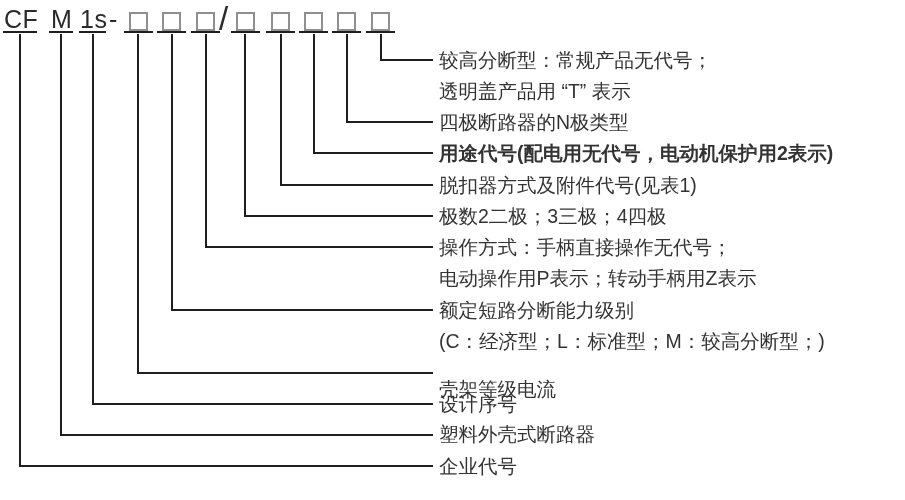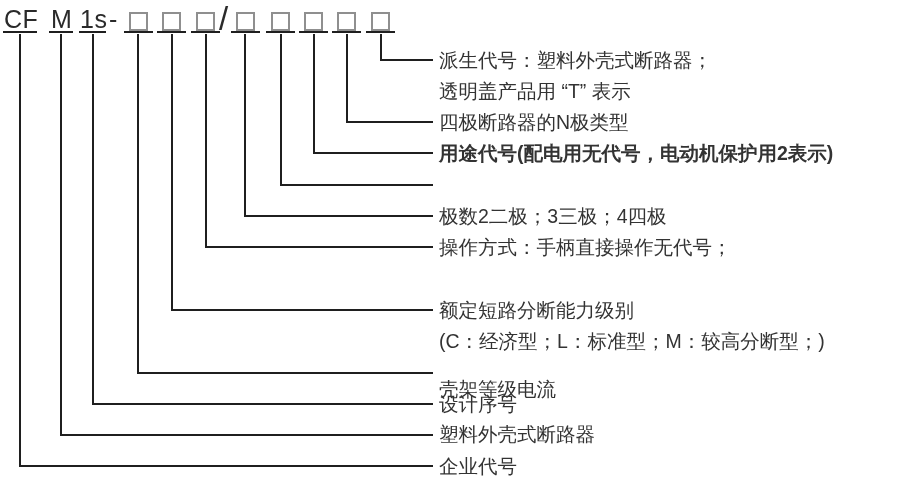--- a/index.html
+++ b/index.html
@@ -132,26 +132,28 @@
 
   <div class="vline" style="left:92px;height:371px;"></div>
   <div class="hline" style="left:92px;top:403px;width:341px;"></div>
 
   <div class="vline" style="left:60px;height:402px;"></div>
   <div class="hline" style="left:60px;top:434px;width:373px;"></div>
 
   <div class="vline" style="left:19px;height:433px;"></div>
   <div class="hline" style="left:19px;top:465px;width:414px;"></div>
 
-  <div class="lbl" style="top:46px;">派生代号：塑料外壳式断路器；</div>
+  <div class="lbl" style="top:46px;">较高分断型：常规产品无代号；</div>
   <div class="lbl" style="top:77px;">透明盖产品用 “T” 表示</div>
   <div class="lbl" style="top:108px;">四极断路器的N极类型</div>
   <div class="lbl" style="top:139px;font-weight:bold;">用途代号(配电用无代号，电动机保护用2表示)</div>
+  <div class="lbl" style="top:171px;">脱扣器方式及附件代号(见表1)</div>
   <div class="lbl" style="top:202px;">极数2二极；3三极；4四极</div>
   <div class="lbl" style="top:233px;">操作方式：手柄直接操作无代号；</div>
+  <div class="lbl" style="top:264px;">电动操作用P表示；转动手柄用Z表示</div>
   <div class="lbl" style="top:296px;">额定短路分断能力级别</div>
   <div class="lbl" style="top:327px;">(C：经济型；L：标准型；M：较高分断型；)</div>
   <div class="lbl" style="top:375px;">壳架等级电流</div>
   <div class="lbl" style="top:390px;">设计序号</div>
   <div class="lbl" style="top:421px;font-family:Liberation Serif, serif;">塑料外壳式断路器</div>
   <div class="lbl" style="top:452px;">企业代号</div>
 
 </div>
 
 </body></html>

